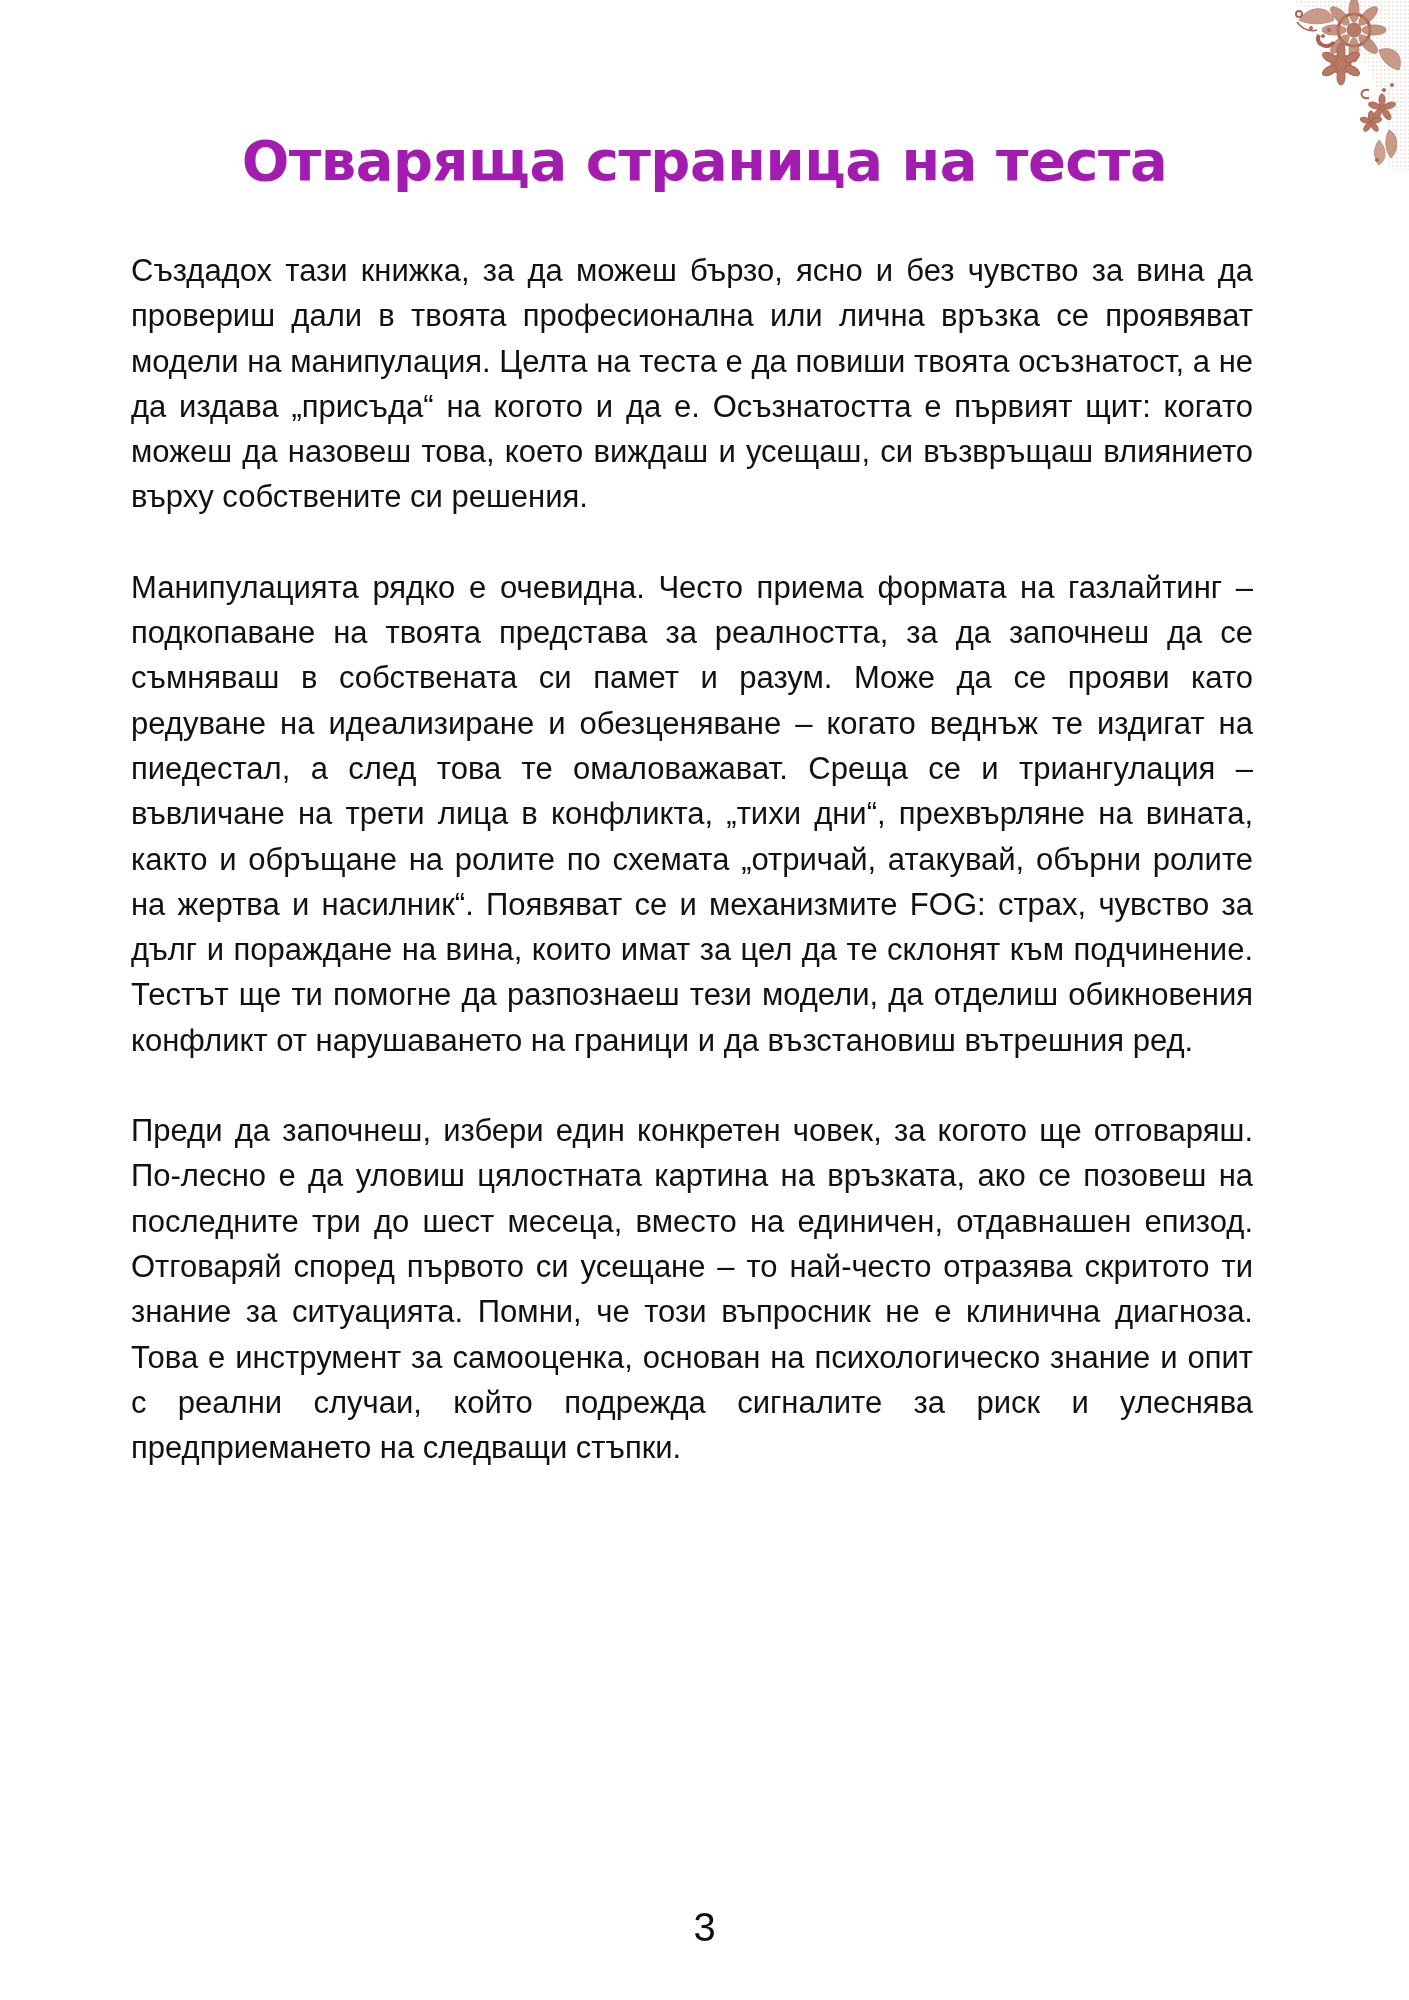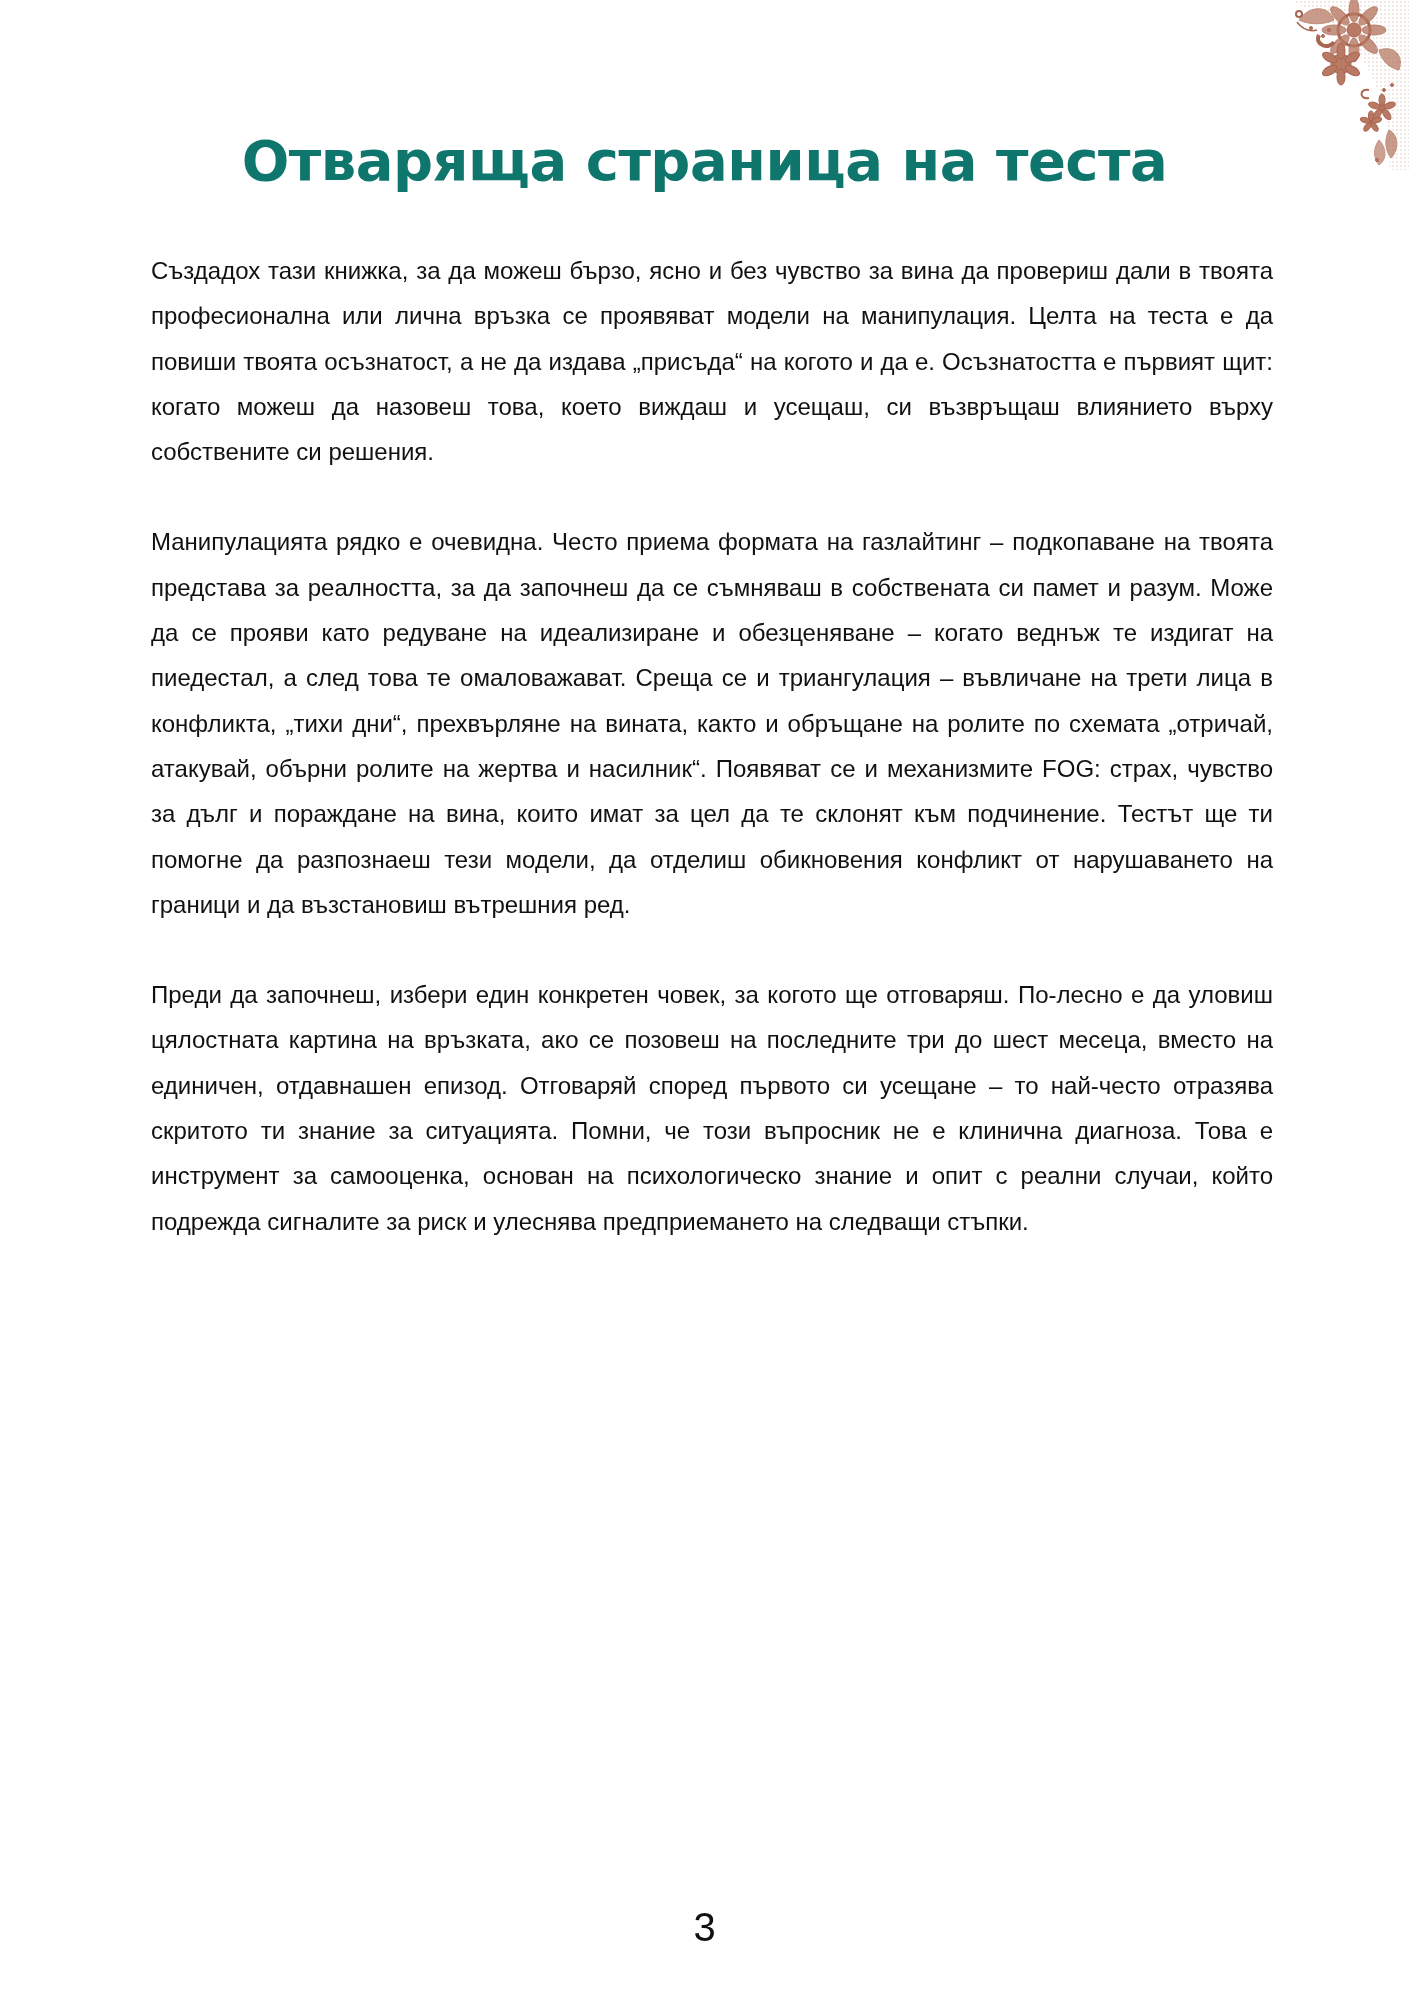--- a/index.html
+++ b/index.html
@@ -11,27 +11,27 @@
   .corner-ornament {
     position: absolute; right: 0; top: 0; width: 170px; height: 175px;
   }
   .title {
     position: absolute; left: 0; right: 0; top: 128px;
     text-align: center;
     font-family: "DejaVu Sans", sans-serif;
     font-weight: bold;
     font-size: 56px;
     letter-spacing: -0.5px;
-    color: #0f766e;
+    color: #a21caf;
     margin: 0;
   }
   .body-text {
-    position: absolute; left: 151px; width: 1122px; top: 248px;
+    position: absolute; left: 131px; width: 1122px; top: 248px;
     font-family: "Liberation Sans", sans-serif;
-    font-size: 24px;
+    font-size: 31px;
     line-height: 45.3px;
     color: #111;
     text-align: justify;
   }
   .body-text p { margin: 0 0 45px 0; }
   .page-number {
     position: absolute; left: 0; right: 0; top: 1905px;
     text-align: center;
     font-family: "Liberation Sans", sans-serif;
     font-size: 40px; color: #111;

